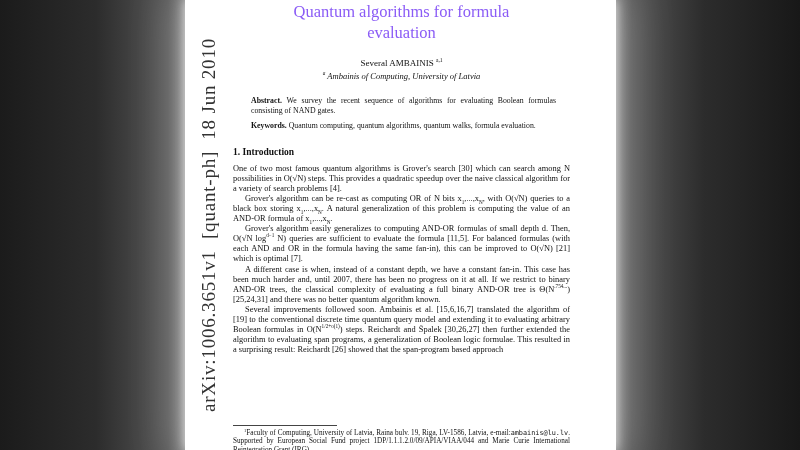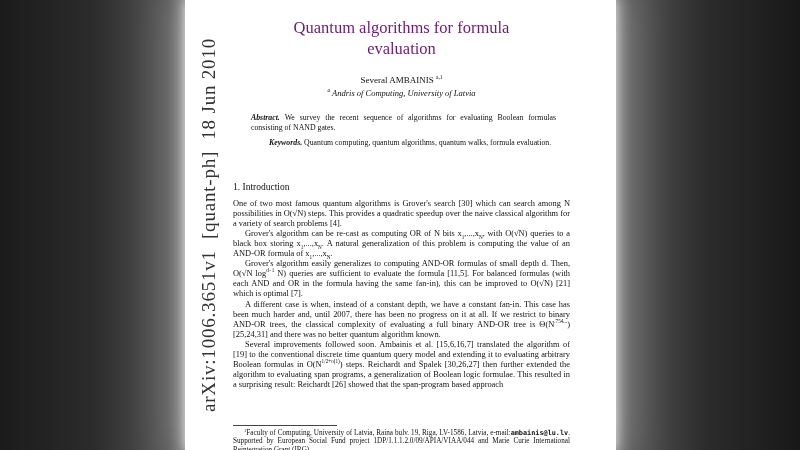--- a/index.html
+++ b/index.html
@@ -21,38 +21,38 @@
 
   .arxiv-stamp {
     position: absolute; left: 24px; top: 50%;
     transform: translate(-50%, -50%) rotate(-90deg);
     white-space: pre; font-size: 19px; letter-spacing: 0.8px; color: #333;
   }
 
   .content { position: relative; padding: 2px 46px 0 48px; height: 100%; }
 
   .title {
-    width: 262px; margin: 16px auto; text-align: center;
-    font-size: 16.5px; line-height: 20.6px; font-weight: normal; color: #701a75;
+    width: 262px; margin: 0 auto; text-align: center;
+    font-size: 16.5px; line-height: 20.6px; font-weight: normal; color: #8b5cf6;
   }
 
   .author { margin-top: 15px; text-align: center; font-size: 9px; line-height: 11px; }
   .affiliation { margin-top: 2px; text-align: center; font-style: italic; font-size: 8.5px; line-height: 10px; }
 
   .abstract { margin: 15px 14px 0 18px; font-size: 7.8px; line-height: 9.8px; text-align: justify; }
-  .keywords { margin: 5px 14px 0 36px; font-size: 7.8px; line-height: 9.8px; text-align: justify; }
+  .keywords { margin: 5px 14px 0 18px; font-size: 7.8px; line-height: 9.8px; text-align: justify; }
 
-  .section { margin-top: 33px; margin-bottom: 6px; font-size: 9.5px; line-height: 12px; font-weight: normal; }
+  .section { margin-top: 15px; margin-bottom: 6px; font-size: 9.5px; line-height: 12px; font-weight: bold; }
 
   .para { font-size: 8.4px; line-height: 10.1px; text-align: justify; }
   .indent { text-indent: 12px; }
 
   sup, sub { font-size: 62%; line-height: 0; }
-  .b { font-weight: bold; font-style: italic; }
-  .mono { font-family: "DejaVu Sans Mono", "Liberation Mono", monospace; font-size: 95%; font-weight: bold; }
+  .b { font-weight: bold; }
+  .mono { font-family: "DejaVu Sans Mono", "Liberation Mono", monospace; font-size: 95%; }
 
   .footnote-wrap {
     position: absolute; left: 48px; right: 46px; bottom: -5px;
     background: #fff; padding-top: 3px;
   }
   .footnote-rule { width: 104px; border-top: 1px solid #444; margin-bottom: 3px; }
   .footnote { font-size: 7.2px; line-height: 8.8px; text-align: justify; text-indent: 11px; }
 </style>
 </head>
 <body>
@@ -61,21 +61,21 @@
   <div class="page">
 
     <div class="arxiv-stamp">arXiv:1006.3651v1  [quant-ph]  18 Jun 2010</div>
 
     <div class="content">
 
       <h1 class="title">Quantum algorithms for formula evaluation</h1>
 
       <div class="author"><span>Several AMBAINIS </span><sup>a,1</sup></div>
 
-      <div class="affiliation"><sup>a</sup><span> Andris of Computing, University of Latvia</span></div>
+      <div class="affiliation"><sup>a</sup><span> Ambainis of Computing, University of Latvia</span></div>
 
       <div class="abstract"><span class="b">Abstract. </span><span>We survey the recent sequence of algorithms for evaluating Boolean formulas consisting of NAND gates.</span></div>
 
       <div class="keywords"><span class="b">Keywords. </span><span>Quantum computing, quantum algorithms, quantum walks, formula evaluation.</span></div>
 
       <h2 class="section">1. Introduction</h2>
 
       <p class="para"><span>One of two most famous quantum algorithms is Grover's search [30] which can search among N possibilities in O(√N) steps. This provides a quadratic speedup over the naive classical algorithm for a variety of search problems [4].</span></p>
       <p class="para indent"><span>Grover's algorithm can be re-cast as computing OR of N bits x</span><sub>1</sub><span>,...,x</span><sub>N</sub><span>, with O(√N) queries to a black box storing x</span><sub>1</sub><span>,...,x</span><sub>N</sub><span>. A natural generalization of this problem is computing the value of an AND-OR formula of x</span><sub>1</sub><span>,...,x</span><sub>N</sub><span>.</span></p>
       <p class="para indent"><span>Grover's algorithm easily generalizes to computing AND-OR formulas of small depth d. Then, O(√N log</span><sup>d−1</sup><span> N) queries are sufficient to evaluate the formula [11,5]. For balanced formulas (with each AND and OR in the formula having the same fan-in), this can be improved to O(√N) [21] which is optimal [7].</span></p>

